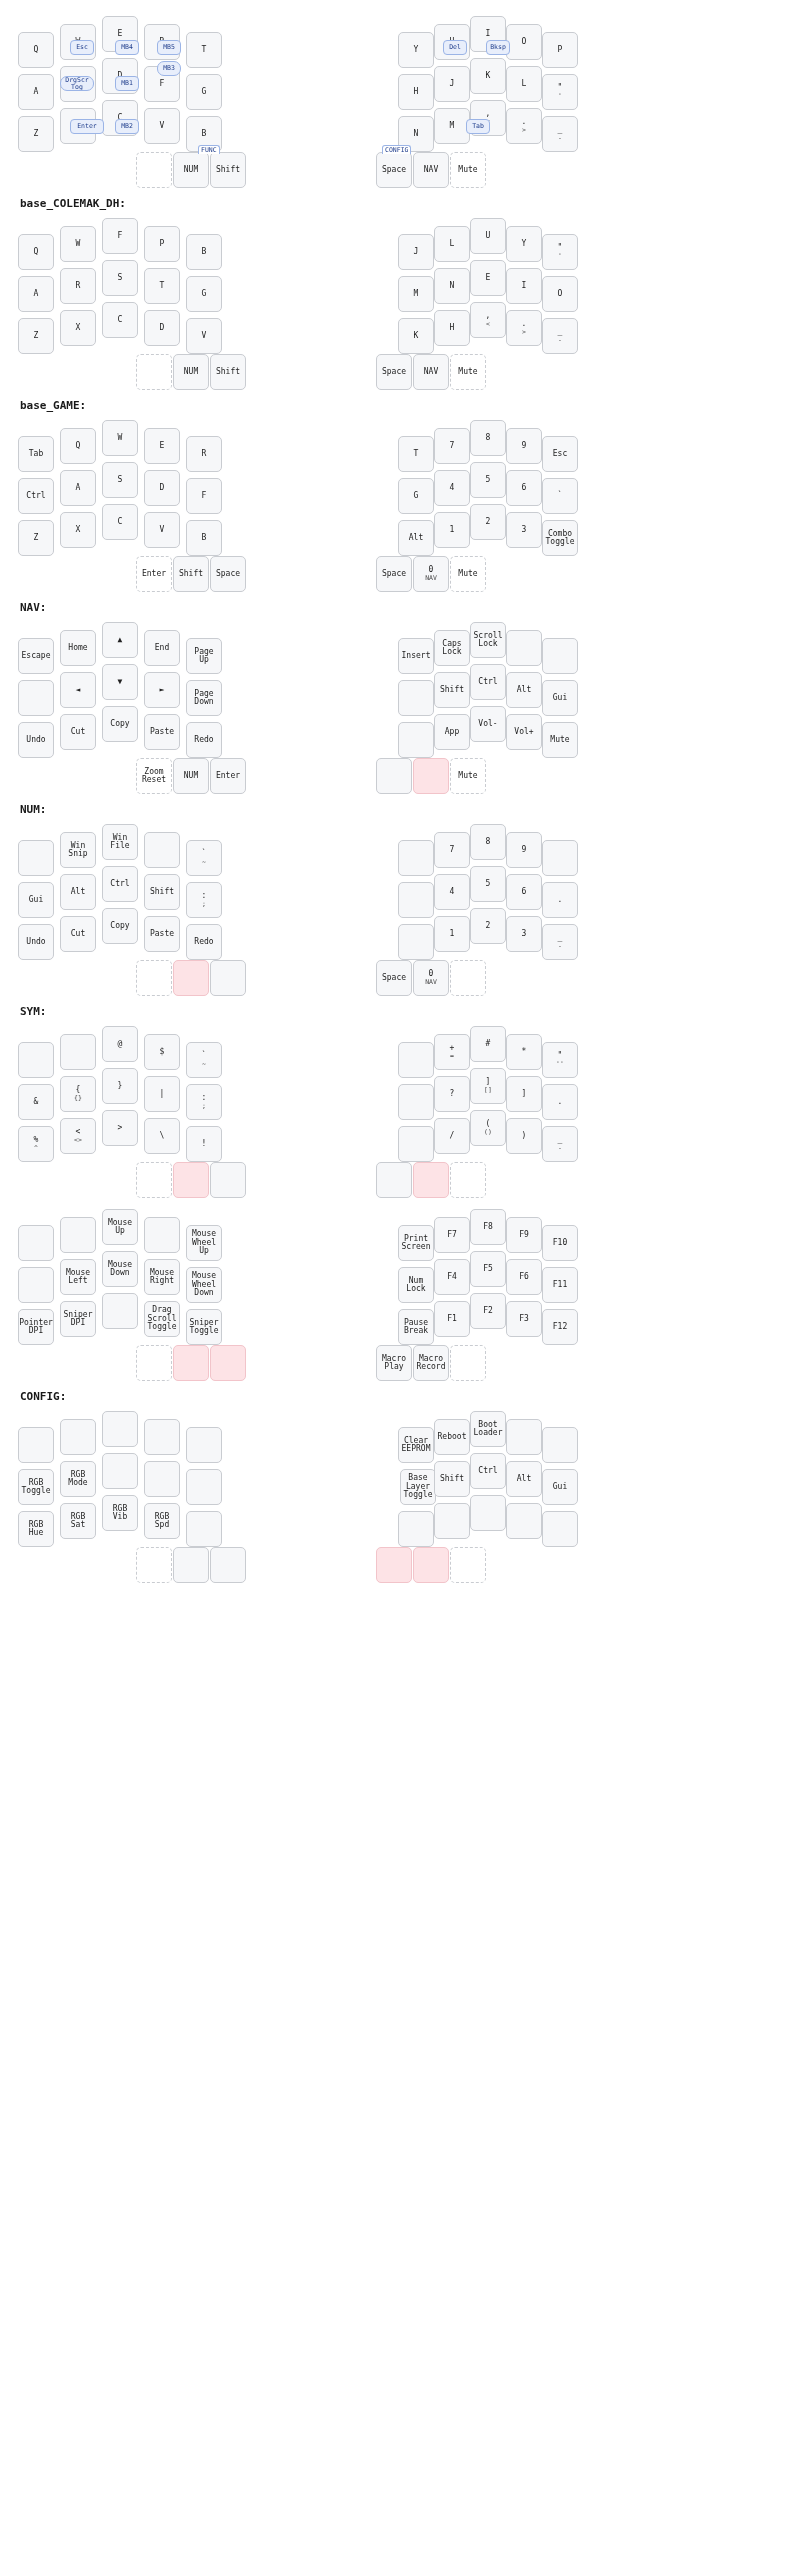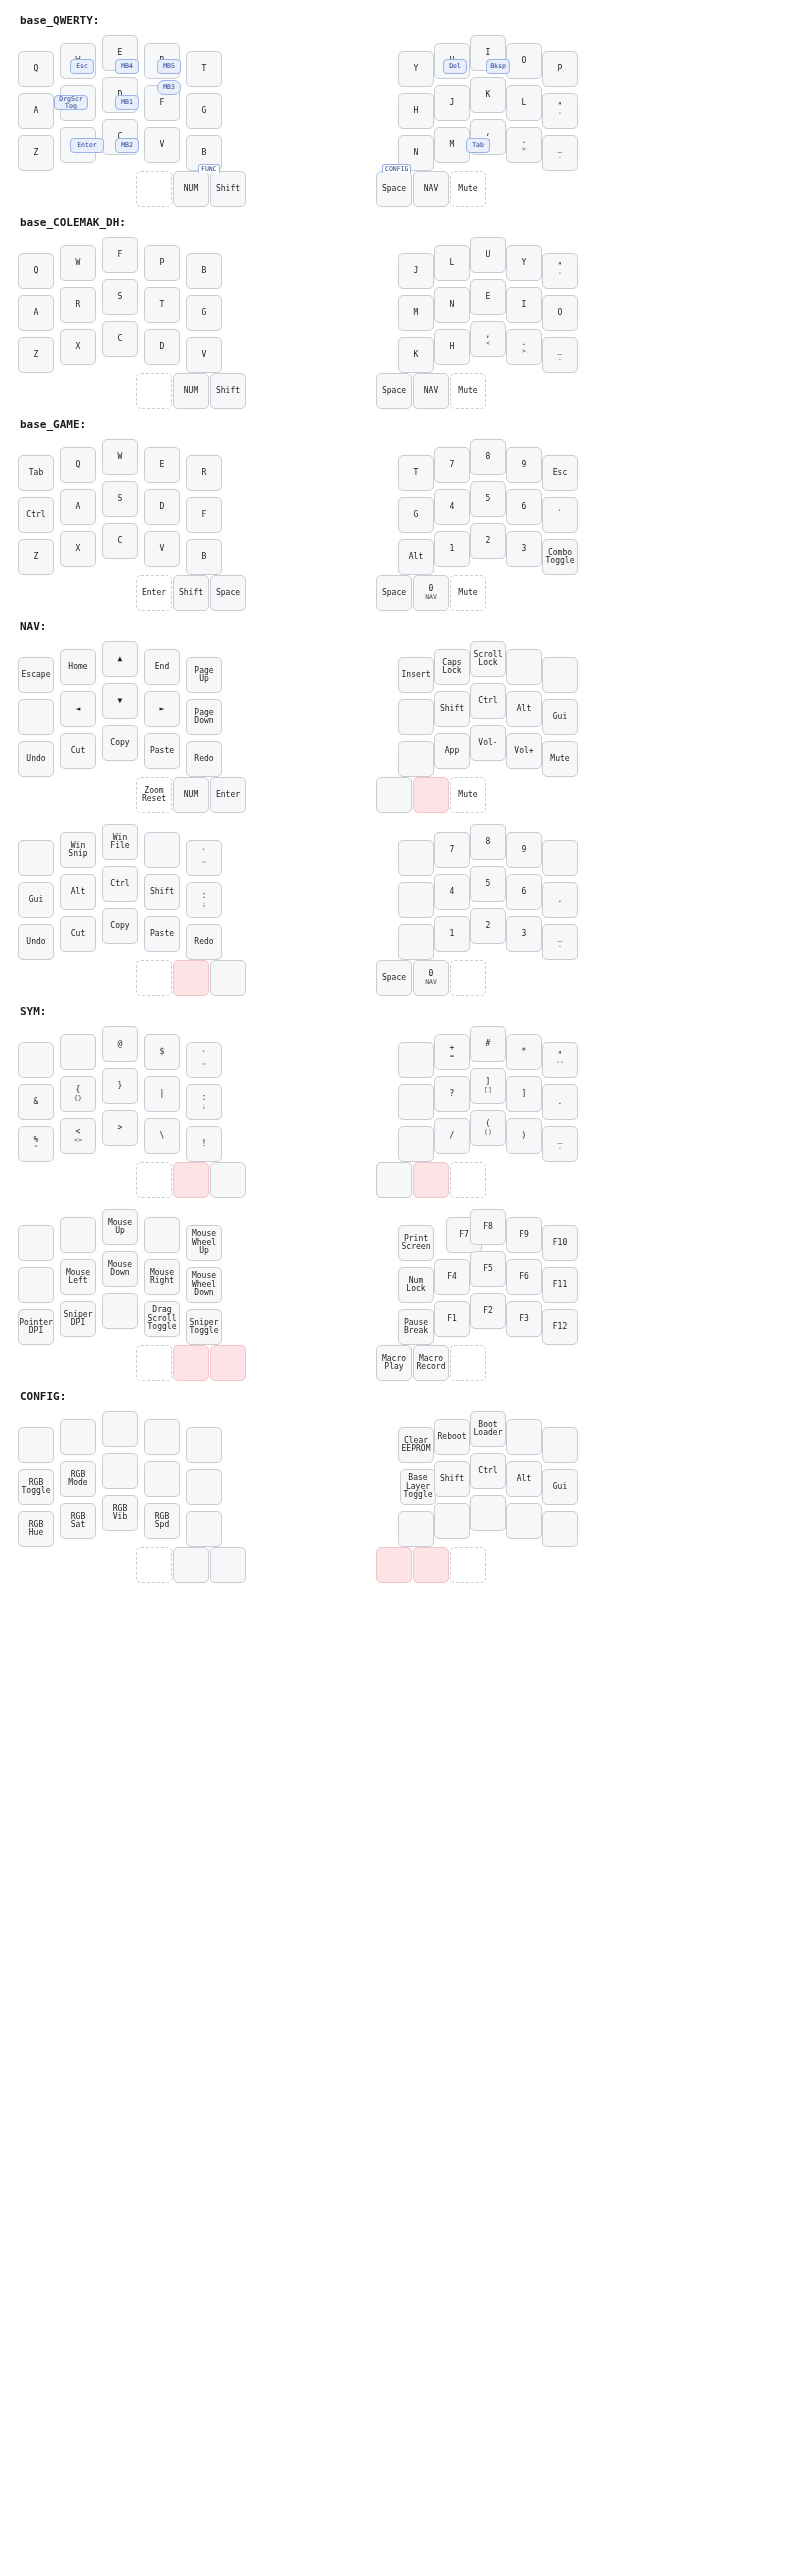--- a/index.html
+++ b/index.html
@@ -75,21 +75,20 @@
     color: #333;
     padding: 4px 20px 12px 0;
   }
 </style>
 </head>
 <body>
 
 <div class="page">
   <div id="layers-root">
       <div class="layer">
-        <div class="layer-title">base_QWERTY:</div>
         <div class="halves">
           <div class="half left">
             <div class="key" style="left: 0px; top: 18px;">
               <span class="main">Q</span>
             </div>
             <div class="key" style="left: 42px; top: 10px;">
               <span class="main">W</span>
             </div>
             <div class="key" style="left: 84px; top: 2px;">
               <span class="main">E</span>
@@ -135,21 +134,21 @@
             </div>
             <div class="key" style="left: 155px; top: 138px;">
               <span class="main">NUM</span>
             </div>
             <div class="key" style="left: 192px; top: 138px;">
               <span class="main">Shift</span>
             </div>
             <div class="key combo" style="left: 52px; top: 26px;">Esc</div>
             <div class="key combo" style="left: 97px; top: 26px;">MB4</div>
             <div class="key combo" style="left: 139px; top: 26px;">MB5</div>
-            <div class="key combo wide" style="left: 36px; top: 62px;">DrgScr<br>Tog</div>
+            <div class="key combo wide" style="left: 42px; top: 62px; border-radius: 7px;">DrgScr<br>Tog</div>
             <div class="key combo" style="left: 97px; top: 62px;">MB1</div>
             <div class="key combo" style="left: 139px; top: 47px; border-radius: 7px;">MB3</div>
             <div class="key combo wide" style="left: 52px; top: 105px;">Enter</div>
             <div class="key combo" style="left: 97px; top: 105px;">MB2</div>
             <div class="combo-label" style="left: 180px; top: 131px;">FUNC</div>
           </div>
           <div class="half right">
             <div class="key" style="left: 0px; top: 18px;">
               <span class="main">Y</span>
             </div>
@@ -565,20 +564,21 @@
             <div class="key held" style="left: 15px; top: 138px;">
               <span class="main"></span>
             </div>
             <div class="key ghost" style="left: 52px; top: 138px;">
               <span class="main">Mute</span>
             </div>
           </div>
         </div>
       </div>
       <div class="layer">
+        <div class="layer-title">NUM:</div>
         <div class="halves">
           <div class="half left">
             <div class="key" style="left: 0px; top: 18px;">
               <span class="main"></span>
             </div>
             <div class="key" style="left: 42px; top: 10px;">
               <span class="main">Win<br>Snip</span>
             </div>
             <div class="key" style="left: 84px; top: 2px;">
               <span class="main">Win<br>File</span>
@@ -873,21 +873,21 @@
               <span class="main"></span>
             </div>
             <div class="key held" style="left: 192px; top: 138px;">
               <span class="main"></span>
             </div>
           </div>
           <div class="half right">
             <div class="key" style="left: 0px; top: 18px;">
               <span class="main">Print<br>Screen</span>
             </div>
-            <div class="key" style="left: 48px; top: 10px;">
+            <div class="key" style="left: 36px; top: 10px;">
               <span class="main">F7</span>
             </div>
             <div class="key" style="left: 72px; top: 2px;">
               <span class="main">F8</span>
             </div>
             <div class="key" style="left: 108px; top: 10px;">
               <span class="main">F9</span>
             </div>
             <div class="key" style="left: 144px; top: 18px; text-align: right;">
               <span class="main">F10</span>

